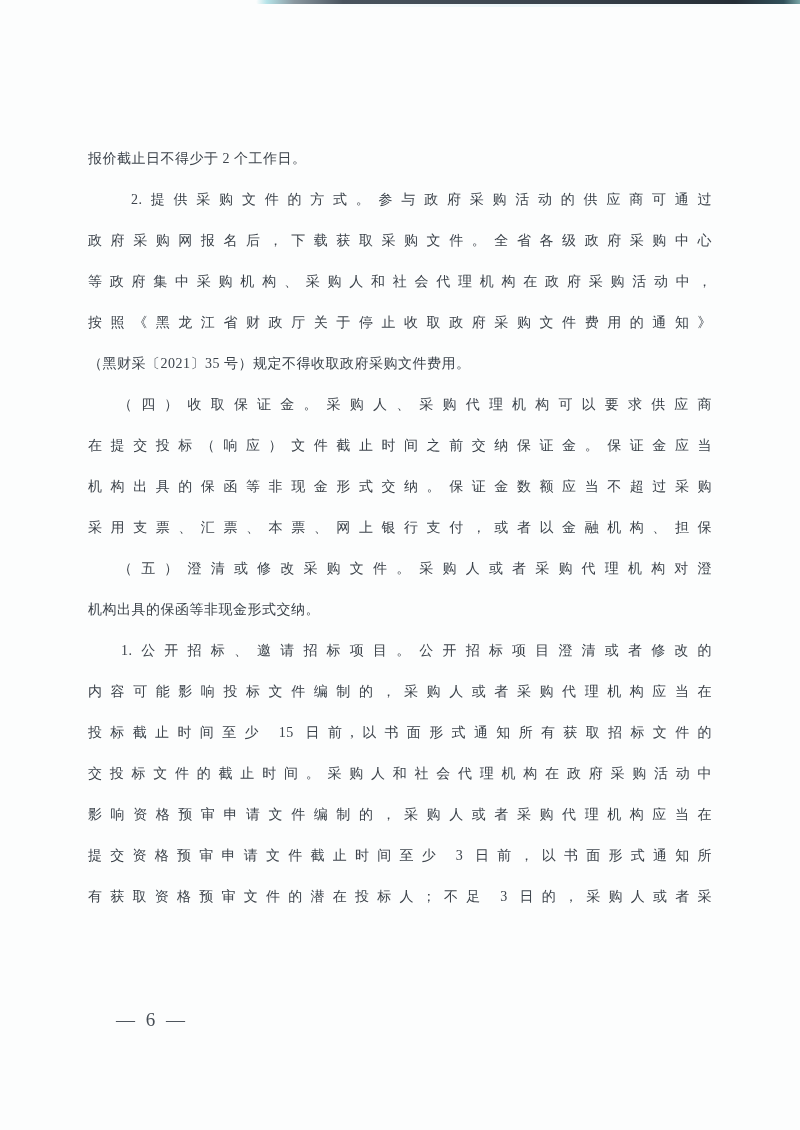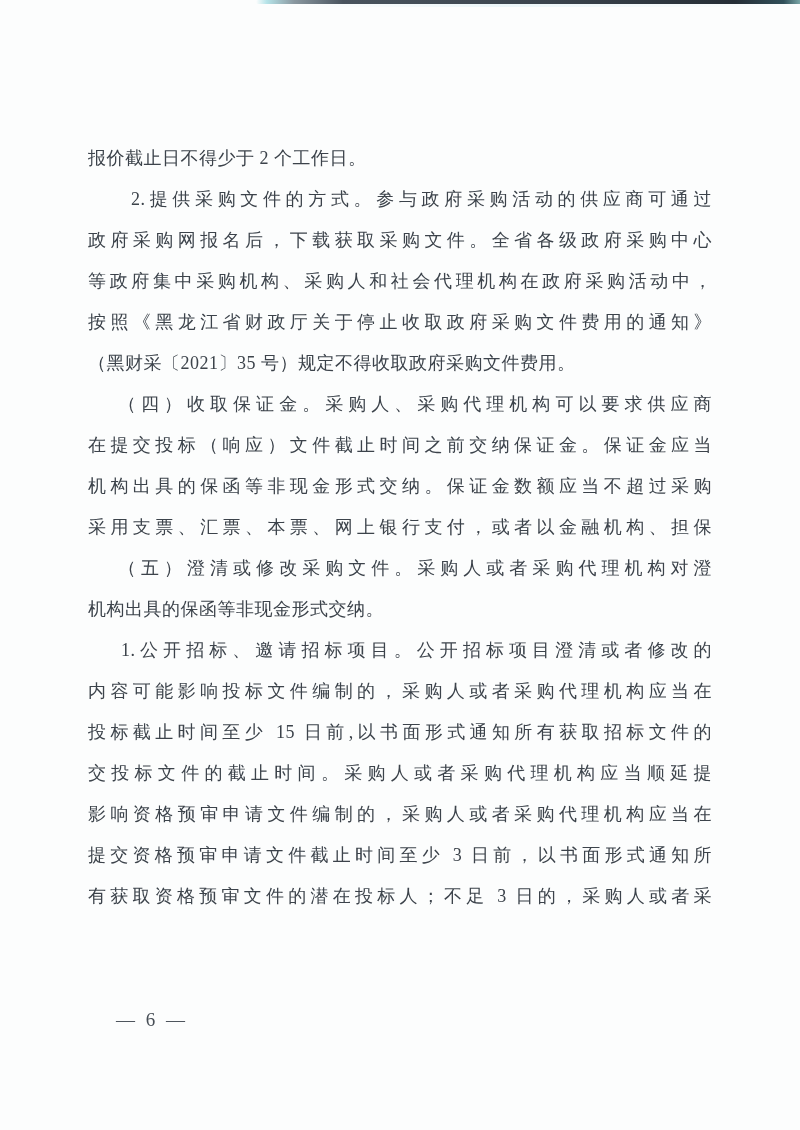--- a/index.html
+++ b/index.html
@@ -43,21 +43,21 @@
     left:300px;
     right:0;
     height:3px;
     background:linear-gradient(90deg, rgba(200,230,238,0) 0%, rgba(205,232,240,0.35) 40%, rgba(205,232,240,0) 100%);
   }
   .doc-text{
     position:absolute;
     top:138px;
     left:88px;
     width:624px;
-    font-size:18px;
+    font-size:14px;
     color:var(--text-color);
     text-rendering:optimizeLegibility;
   }
   .text-line{
     height:41px;
     line-height:41px;
     white-space:nowrap;
     letter-spacing:0.5px;
   }
   .text-line.justify{
@@ -93,20 +93,20 @@
       <div class="text-line">（黑财采〔2021〕35 号）规定不得收取政府采购文件费用。</div>
       <div class="text-line justify" style="padding-left: 30px;">（四）收取保证金。采购人、采购代理机构可以要求供应商</div>
       <div class="text-line justify">在提交投标（响应）文件截止时间之前交纳保证金。保证金应当</div>
       <div class="text-line justify">机构出具的保函等非现金形式交纳。保证金数额应当不超过采购</div>
       <div class="text-line justify">采用支票、汇票、本票、网上银行支付，或者以金融机构、担保</div>
       <div class="text-line justify" style="padding-left: 30px;">（五）澄清或修改采购文件。采购人或者采购代理机构对澄</div>
       <div class="text-line">机构出具的保函等非现金形式交纳。</div>
       <div class="text-line justify" style="padding-left: 33px;">1.公开招标、邀请招标项目。公开招标项目澄清或者修改的</div>
       <div class="text-line justify">内容可能影响投标文件编制的，采购人或者采购代理机构应当在</div>
       <div class="text-line justify">投标截止时间至少 15 日前,以书面形式通知所有获取招标文件的</div>
-      <div class="text-line justify">交投标文件的截止时间。采购人或者采购代理机构应当顺延提</div>
+      <div class="text-line justify">交投标文件的截止时间。采购人和社会代理机构在政府采购活动中</div>
       <div class="text-line justify">影响资格预审申请文件编制的，采购人或者采购代理机构应当在</div>
       <div class="text-line justify">提交资格预审申请文件截止时间至少 3 日前，以书面形式通知所</div>
       <div class="text-line justify">有获取资格预审文件的潜在投标人；不足 3 日的，采购人或者采</div>
     </div>
 
   <div class="page-footer">— 6 —</div>
 </div>
 
 </body></html>

